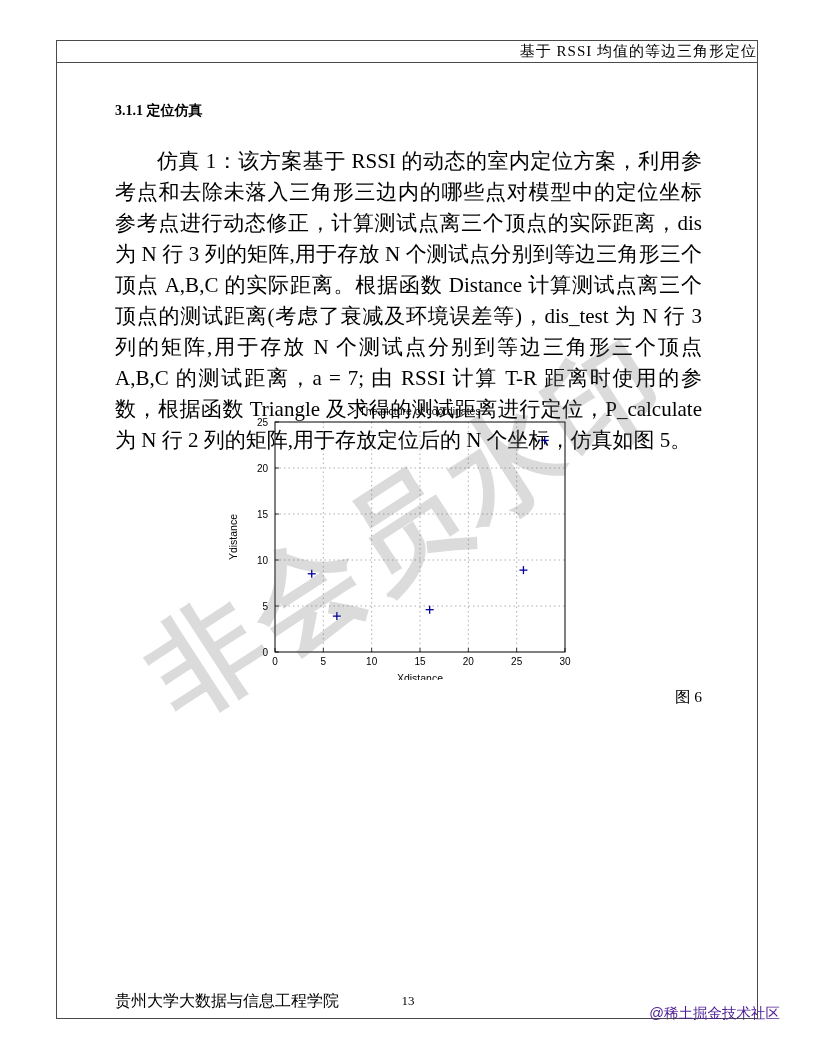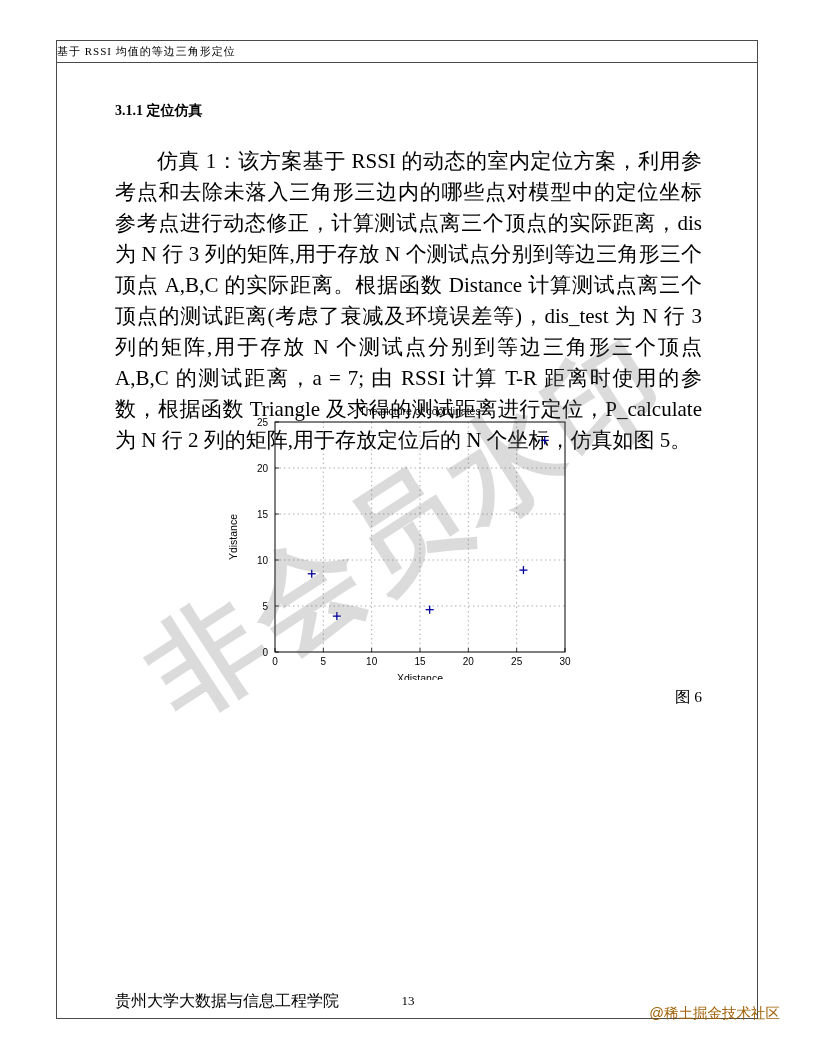--- a/index.html
+++ b/index.html
@@ -8,21 +8,21 @@
     margin:0 auto;overflow:hidden;color:#000;
     font-family:"Liberation Serif","DejaVu Serif",serif;
   }
   .frame{
     position:absolute;left:56px;top:40px;width:702px;height:979px;
     border:1px solid #4a4a4a;box-sizing:border-box;
   }
   .header{
     position:absolute;left:0;top:0;width:100%;height:22px;
     border-bottom:1px solid #4a4a4a;box-sizing:border-box;
-    text-align:left;font-size:11px;line-height:21px;letter-spacing:1px;
+    text-align:right;font-size:15px;line-height:21px;letter-spacing:1px;
   }
   .heading{
     position:absolute;left:115px;top:102px;width:587px;
     font-size:14px;font-weight:bold;
   }
   .para{
     position:absolute;left:115px;width:587px;
     font-size:21px;line-height:31px;text-align:justify;text-indent:2em;
   }
   #para1{top:146px;}
@@ -36,21 +36,21 @@
   .footer-left{position:absolute;left:115px;top:991px;font-size:16px;}
   .page-num{position:absolute;left:0;top:993px;width:816px;text-align:center;font-size:13px;}
   .watermark{
     position:absolute;left:408px;top:528px;
     transform:translate(-50%,-50%) rotate(-33deg);
     font-size:112px;font-weight:bold;letter-spacing:6px;white-space:nowrap;
     color:rgba(90,90,90,0.22);z-index:9;pointer-events:none;
     font-family:"Liberation Serif","DejaVu Serif",serif;
   }
   .corner-watermark{
-    position:absolute;right:36px;top:1004px;font-size:14.5px;color:#a16207;
+    position:absolute;right:36px;top:1004px;font-size:14.5px;color:#4c1d95;
     font-family:"Liberation Sans","DejaVu Sans",sans-serif;
   }
 </style>
 </head>
 <body>
 
 <div class="page">
 
   <div class="frame">
     <div class="header">

